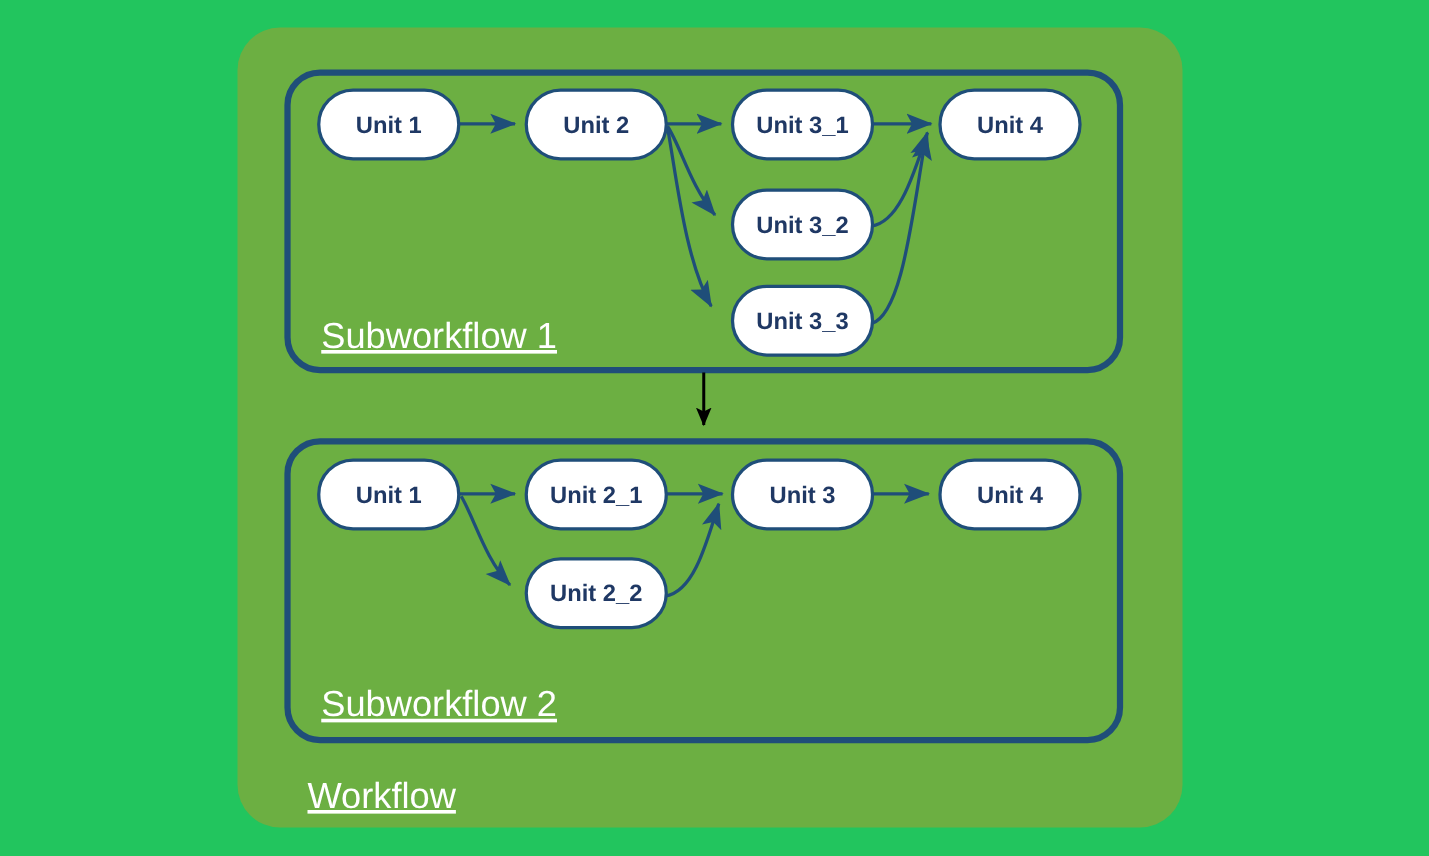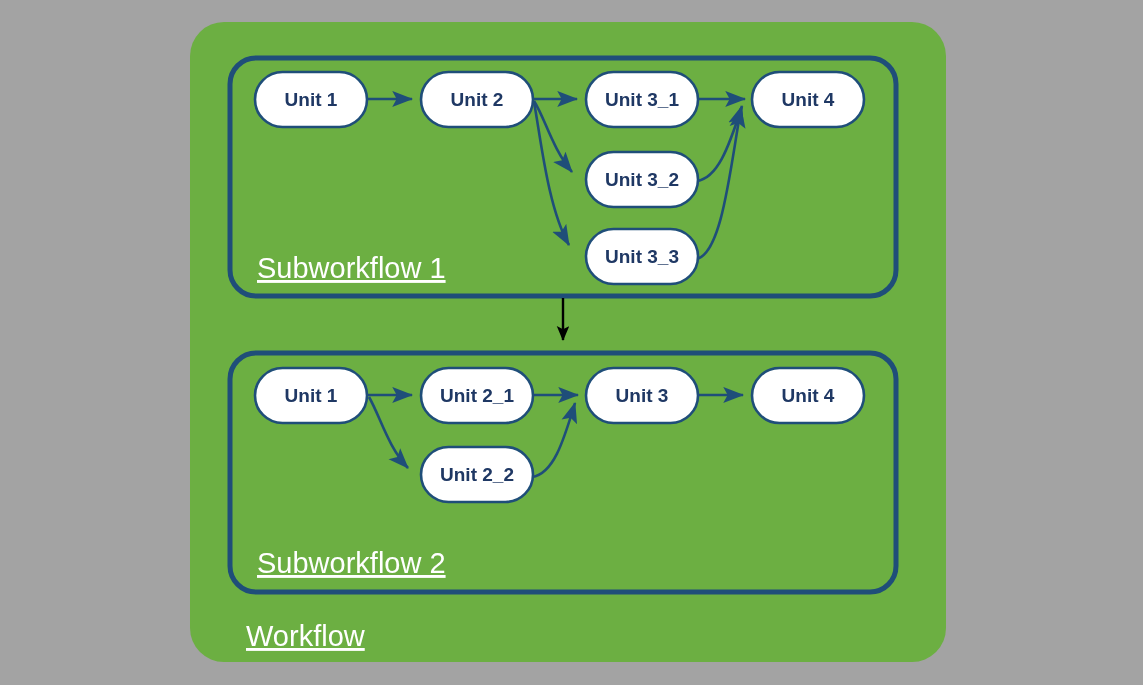--- a/index.html
+++ b/index.html
@@ -7,21 +7,21 @@
     padding: 0;
     background: #ffffff;
   }
   body {
     font-family: "Liberation Sans", sans-serif;
   }
   #canvas {
     position: relative;
     width: 1143px;
     height: 685px;
-    background: #a3a3a3;
+    background: #22c55e;
     overflow: hidden;
     text-decoration: underline;
   }
   #diagram-svg {
     position: absolute;
     left: 0;
     top: 0;
     width: 1143px;
     height: 685px;
     display: block;

